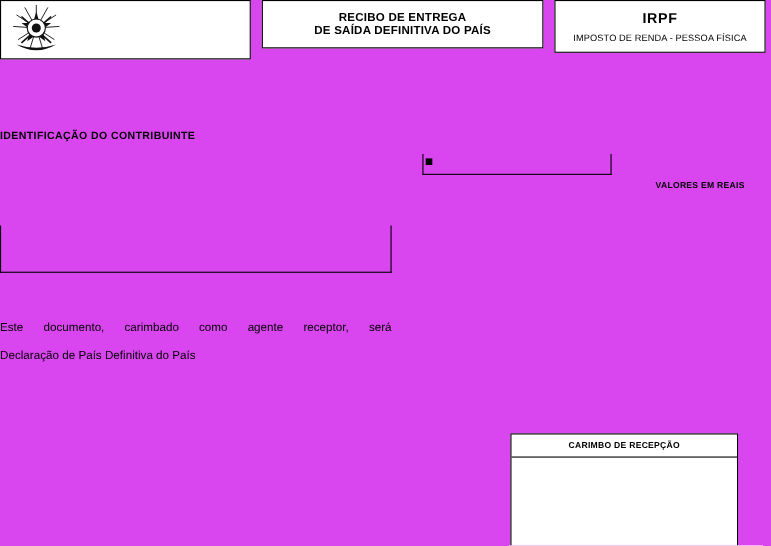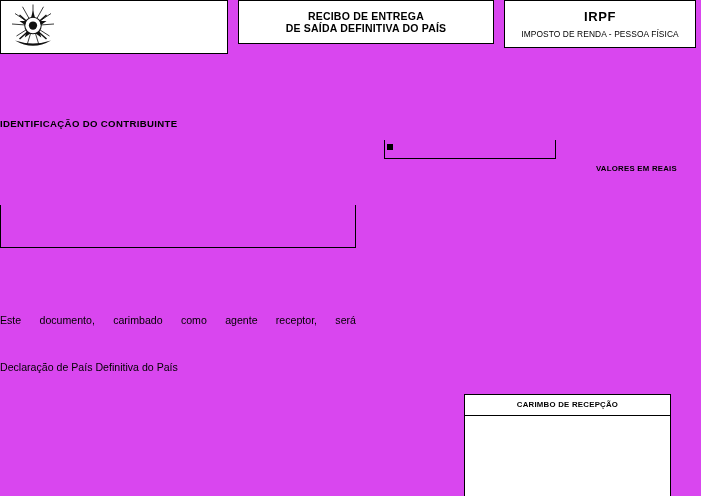--- a/index.html
+++ b/index.html
@@ -141,21 +141,20 @@
     left: 0px;
     top: 286px;
     width: 356px;
     font-size: 10.6px;
     line-height: 25px;
     text-align: justify;
   }
   #note .line {
     display: block;
     white-space: nowrap;
-    margin-top: 22px;
   }
   #note .just {
     display: flex;
     justify-content: space-between;
   }
 
   
   #stamp-box {
     left: 464px;
     top: 364px;

